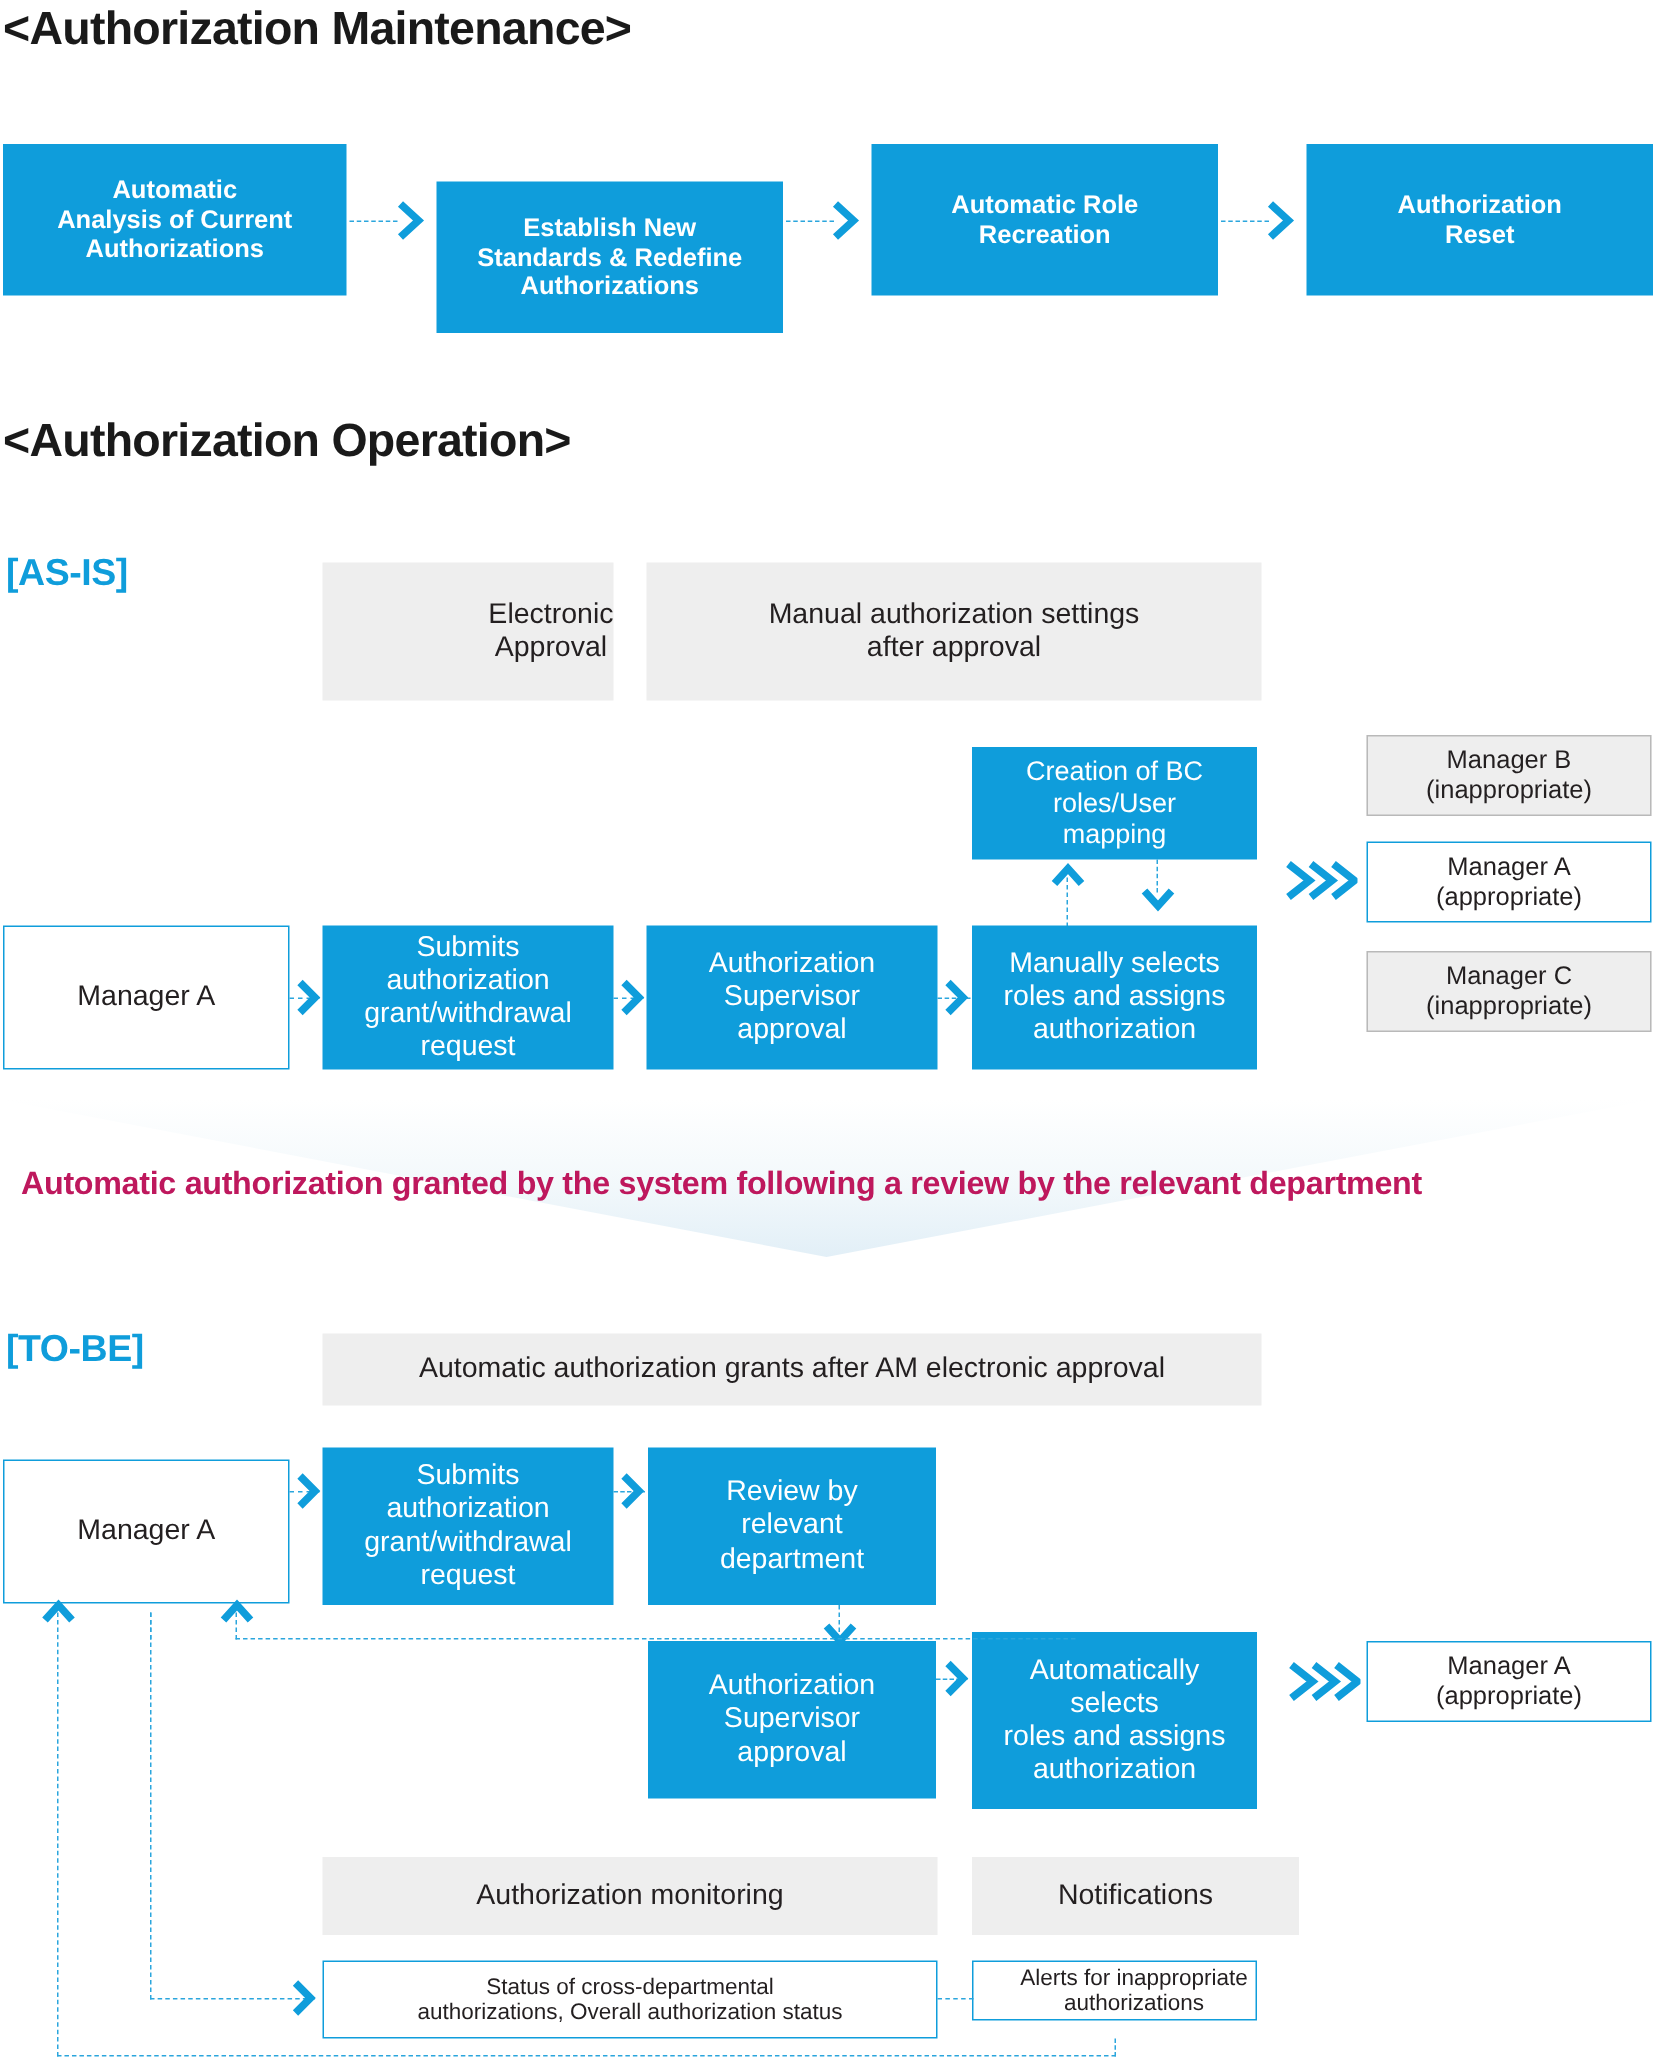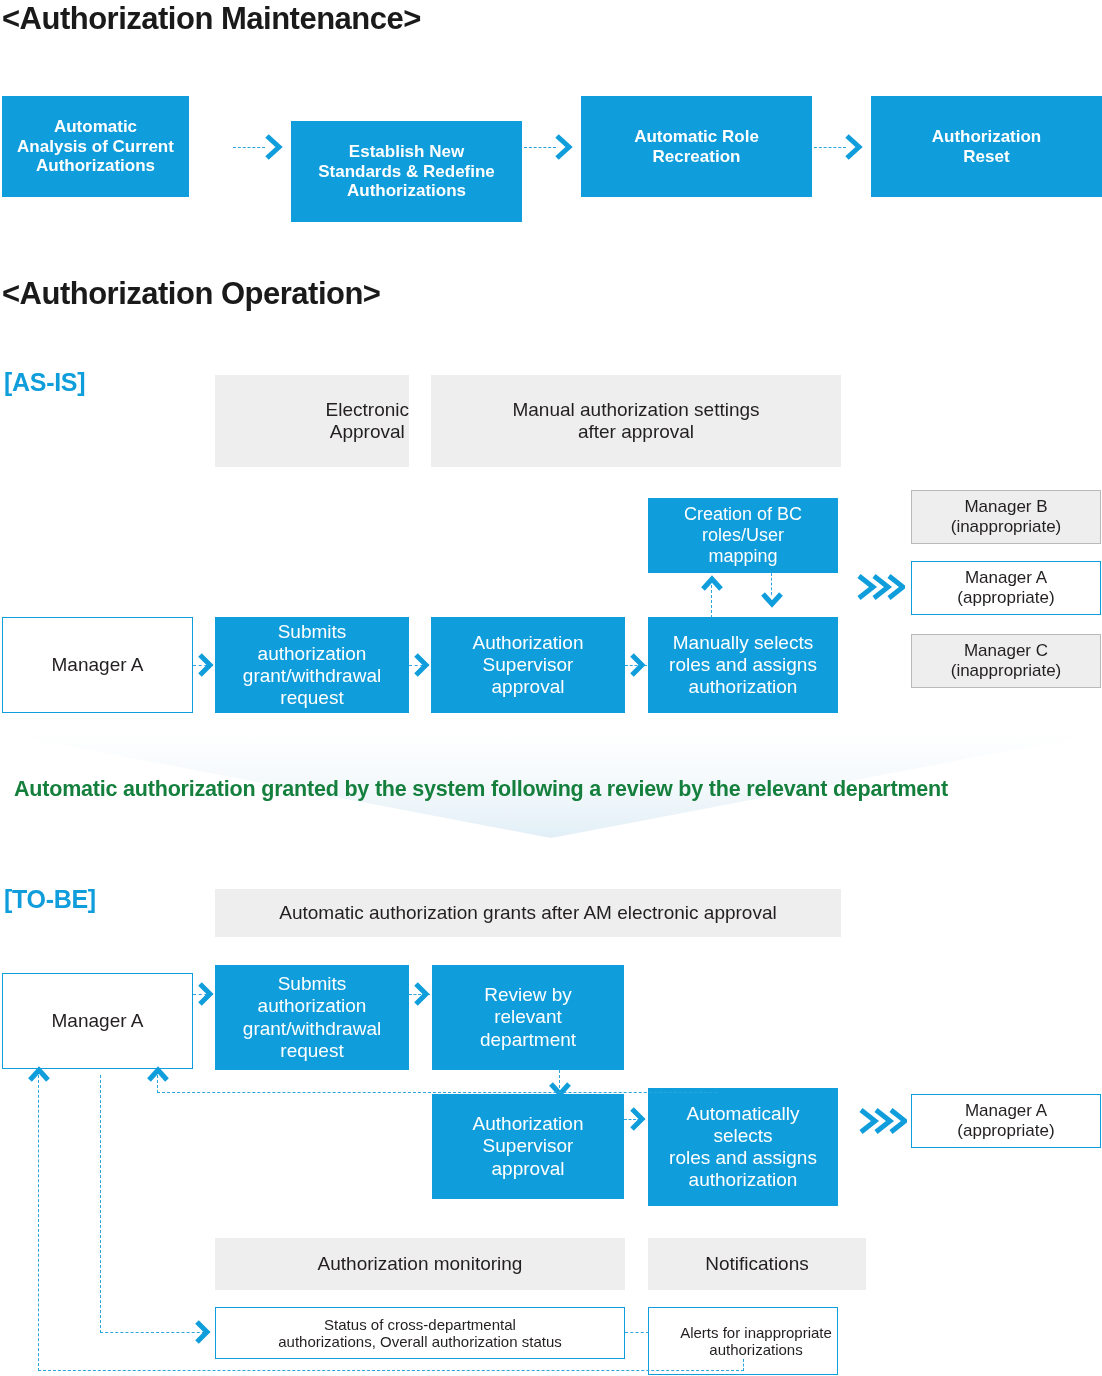--- a/index.html
+++ b/index.html
@@ -92,33 +92,33 @@
   }
   .banner-shape{
     width:100%;
     height:100%;
     background:linear-gradient(180deg,#ffffff 0%,#f2f8fb 55%,#e2eff7 100%);
     clip-path:polygon(0 0,100% 0,50% 100%);
   }
   .banner-text{
     font-size:21.5px;
     font-weight:700;
-    color:#15803d;
+    color:#be185d;
     white-space:nowrap;
     letter-spacing:-0.2px;
   }
 </style>
 </head>
 <body>
 
 <div id="canvas">
 
   <div class="abs sect-title" style="left:2px;top:1px;">&lt;Authorization Maintenance&gt;</div>
 
-  <div class="abs box box-blue" style="left:2px;top:96px;width:187px;height:101px;font-size:17px;">
+  <div class="abs box box-blue" style="left:2px;top:96px;width:229px;height:101px;font-size:17px;">
     <span>Automatic<br>Analysis of Current<br>Authorizations</span>
   </div>
   <div class="abs box box-blue" style="left:291px;top:96px;width:231px;height:101px;font-size:17px;margin-top:25px;">
     <span>Establish New<br>Standards &amp; Redefine<br>Authorizations</span>
   </div>
   <div class="abs box box-blue" style="left:581px;top:96px;width:231px;height:101px;font-size:17px;">
     <span>Automatic Role<br>Recreation</span>
   </div>
   <div class="abs box box-blue" style="left:871px;top:96px;width:231px;height:101px;font-size:17px;">
     <span>Authorization<br>Reset</span>
@@ -298,21 +298,21 @@
   <div class="abs box box-gray" style="left:215px;top:1238px;width:410px;height:52px;font-size:19px;">
     <span>Authorization monitoring</span>
   </div>
   <div class="abs box box-white" style="left:215px;top:1307px;width:410px;height:52px;font-size:15px;">
     <span>Status of cross-departmental<br>authorizations, Overall authorization status</span>
   </div>
 
   <div class="abs box box-gray" style="left:648px;top:1238px;width:218px;height:52px;font-size:19px;">
     <span>Notifications</span>
   </div>
-  <div class="abs box box-white" style="left:648px;top:1307px;width:190px;height:68px;font-size:15px;padding-left:26px;">
+  <div class="abs box box-white" style="left:648px;top:1307px;width:190px;height:40px;font-size:15px;padding-left:26px;">
     <span>Alerts for inappropriate<br>authorizations</span>
   </div>
 
   <div class="abs dash-h" style="left:157px;top:1092px;width:560px;"></div>
   <div class="abs dash-v" style="left:716px;top:1092px;height:0px;"></div>
   <div class="abs dash-v" style="left:157px;top:1075px;height:18px;"></div>
   <div class="abs chev" style="left:145px;top:1064px;">
     <svg width="26" height="20" viewBox="0 0 26 20">
         <polyline points="4,16 13,6 22,16" fill="none" stroke="#0f9ddb" stroke-width="5"></polyline>
       </svg>

